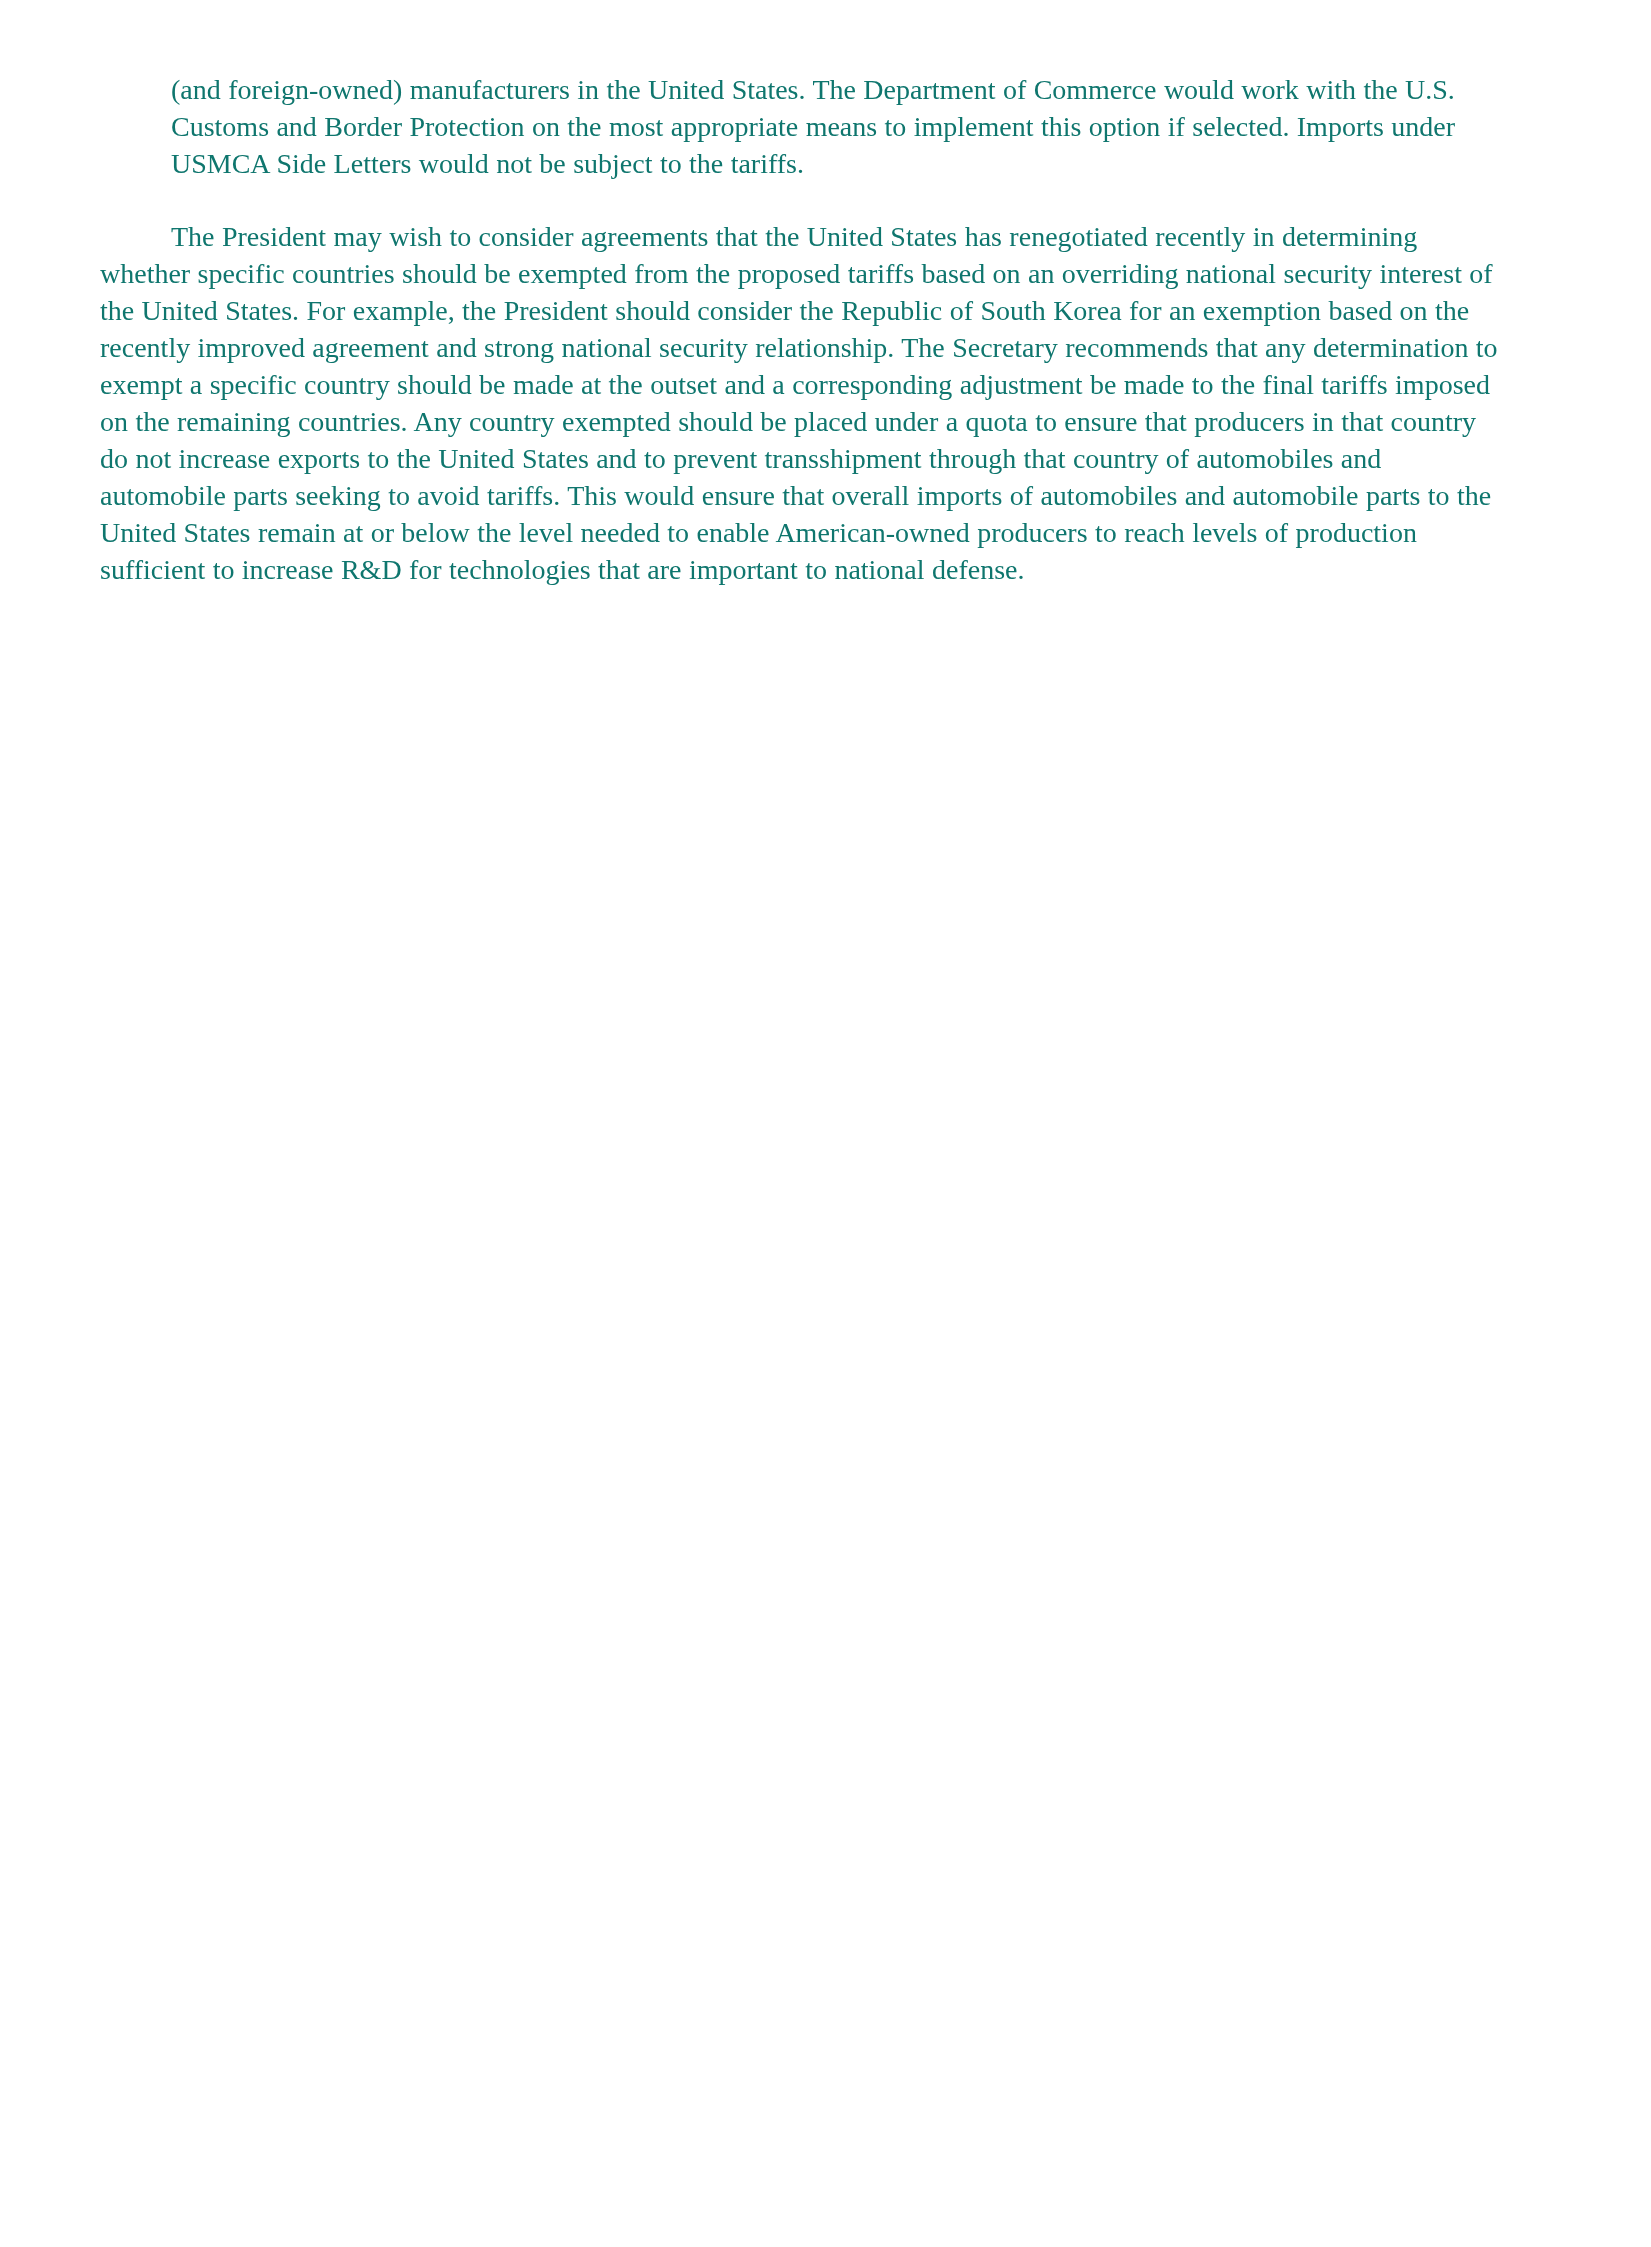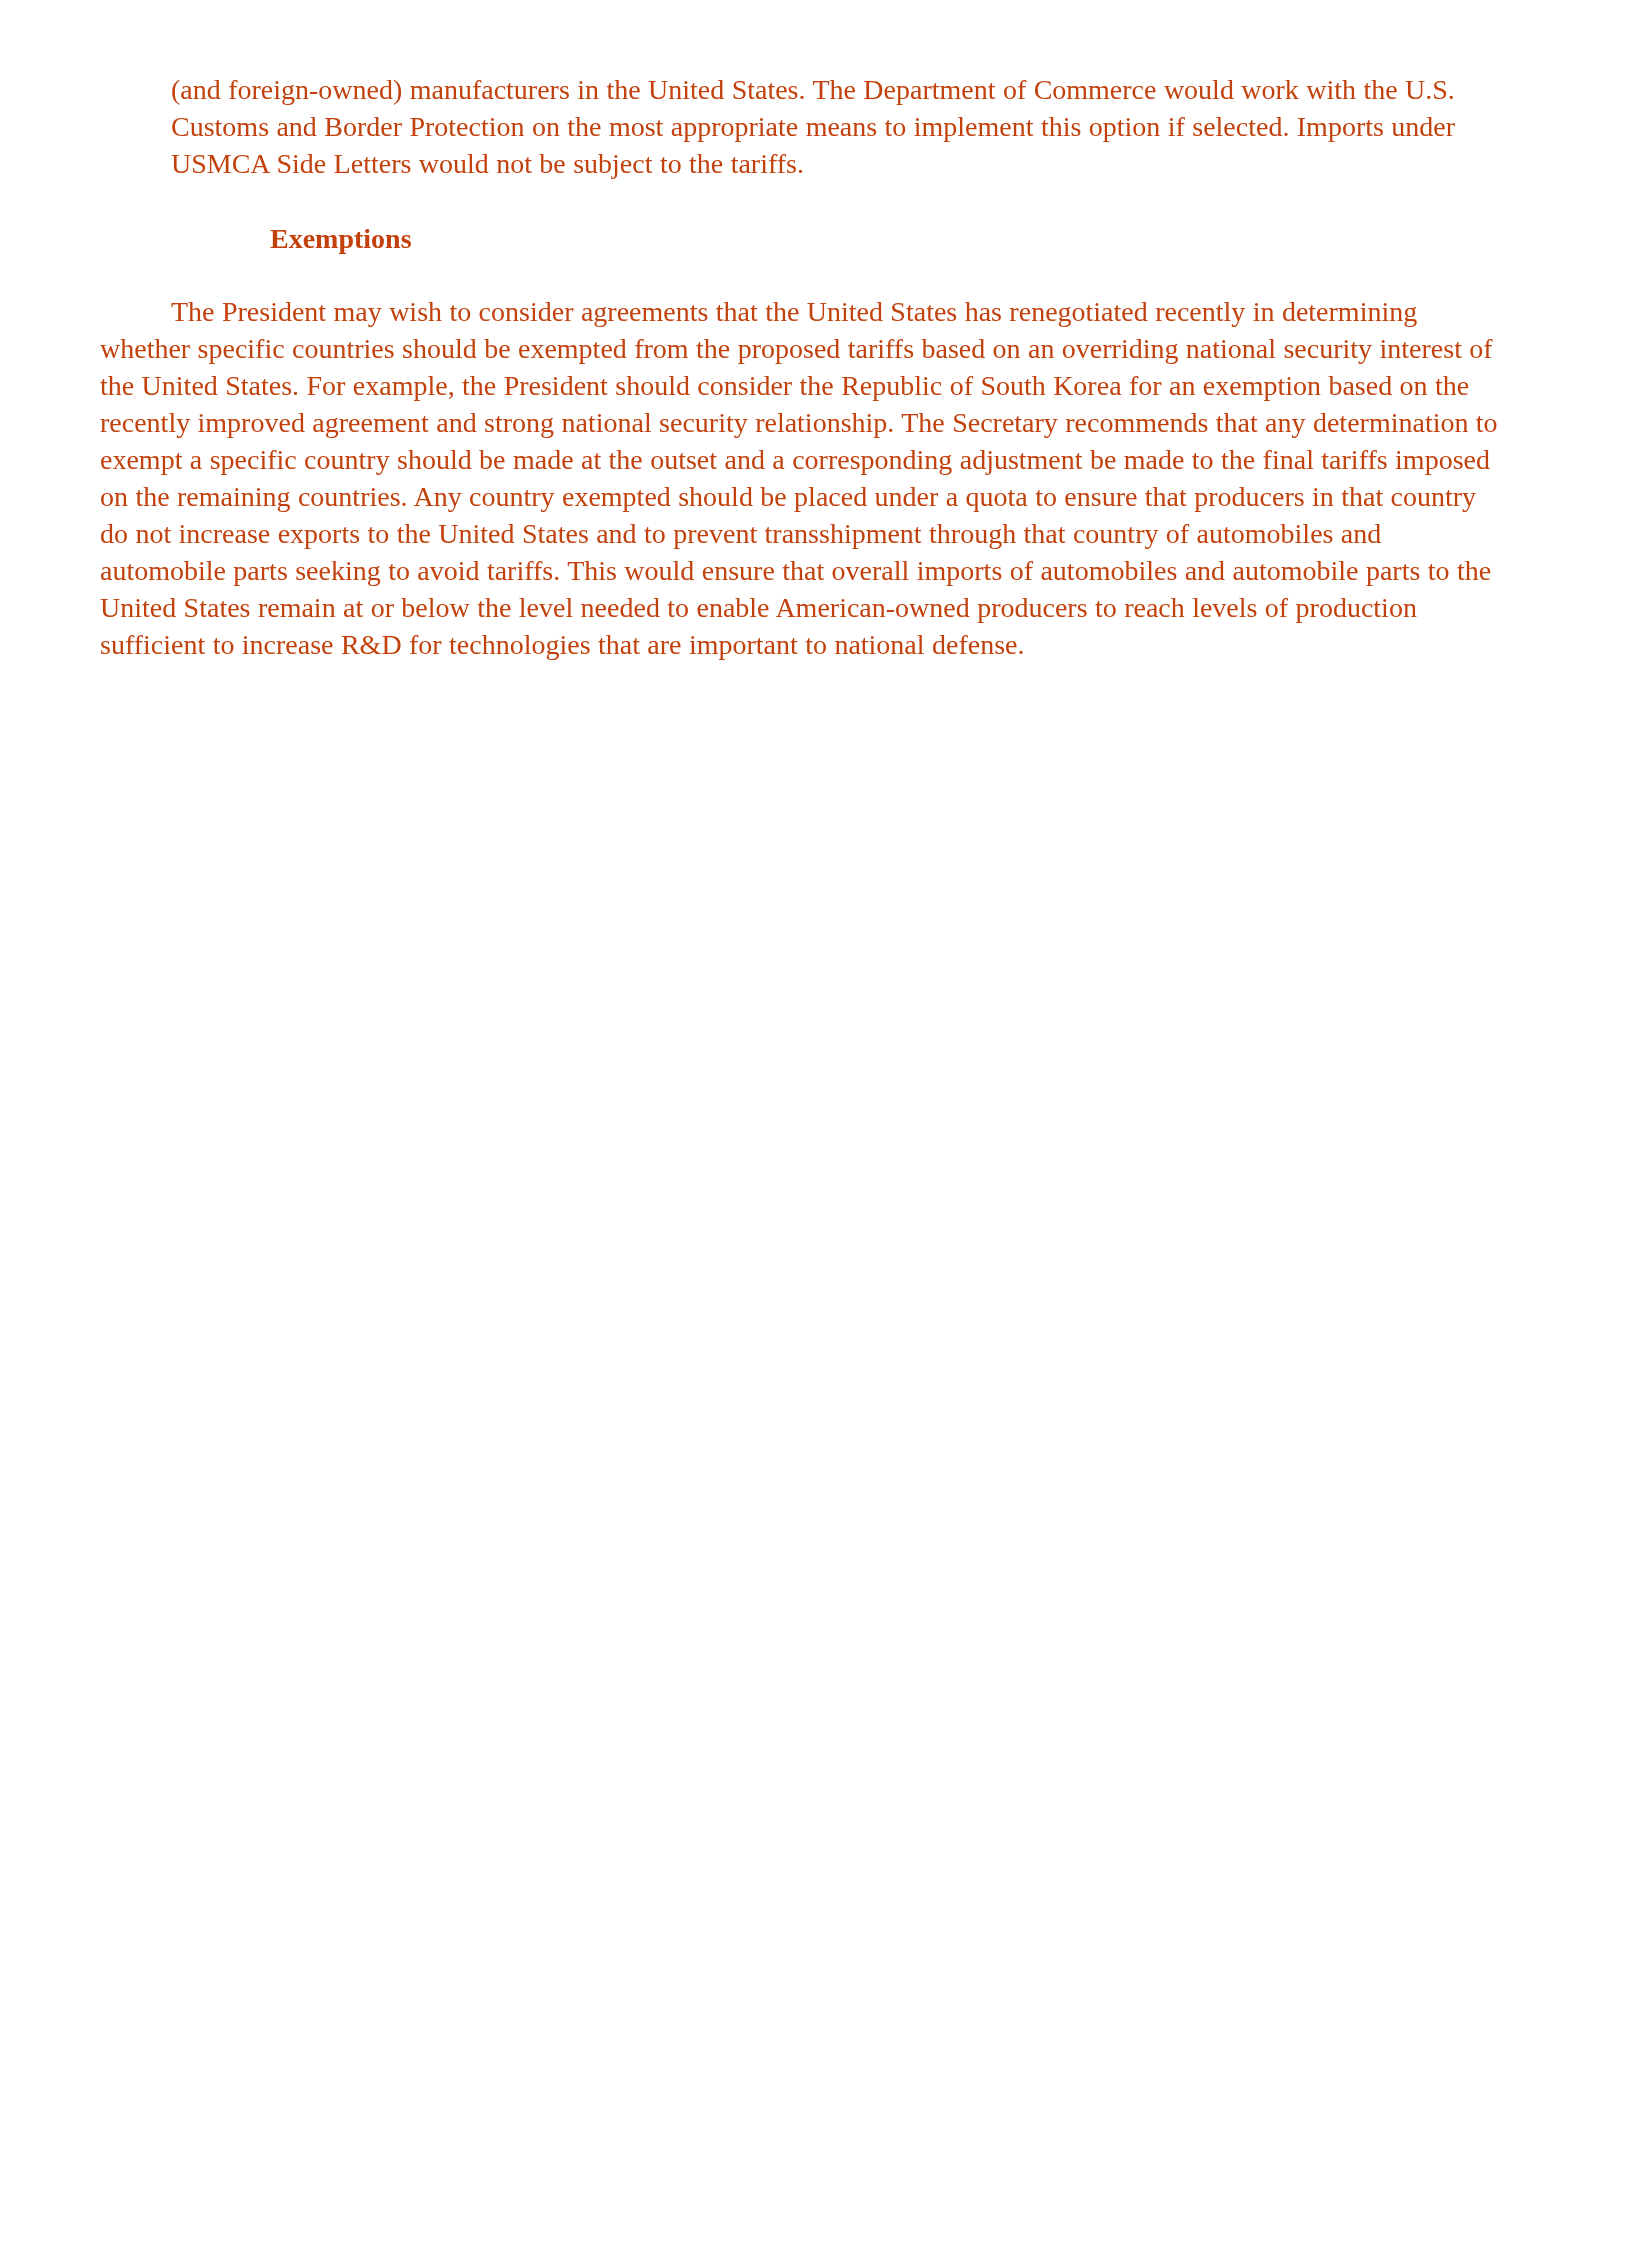--- a/index.html
+++ b/index.html
@@ -9,21 +9,21 @@
   }
 
   .page {
     position: relative;
     width: 1652px;
     height: 2248px;
     background: #ffffff;
     margin: 0 auto;
     overflow: hidden;
     font-family: "Liberation Serif", "DejaVu Serif", serif;
-    color: #c2410c;
+    color: #0f766e;
   }
 
   .content {
     position: absolute;
     left: 100px;
     top: 71px;
     width: 1411px;
   }
 
   
@@ -71,21 +71,20 @@
 </style>
 </head>
 <body>
 
 <div class="page">
 
   <div class="content">
 
     <p class="para-continuation">(and foreign-owned) manufacturers in the United States.  The Department of Commerce would work with the U.S. Customs and Border Protection on the most appropriate means to implement this option if selected.  Imports under USMCA Side Letters would not be subject to the tariffs.</p>
 
-    <h2 class="heading">Exemptions</h2>
 
     <p class="para-body">The President may wish to consider agreements that the United States has renegotiated recently in determining whether specific countries should be exempted from the proposed tariffs based on an overriding national security interest of the United States.  For example, the President should consider the Republic of South Korea for an exemption based on the recently improved agreement and strong national security relationship.  The Secretary recommends that any determination to exempt a specific country should be made at the outset and a corresponding adjustment be made to the final tariffs imposed on the remaining countries.  Any country exempted should be placed under a quota to ensure that producers in that country do not increase exports to the United States and to prevent transshipment through that country of automobiles and automobile parts seeking to avoid tariffs.  This would ensure that overall imports of automobiles and automobile parts to the United States remain at or below the level needed to enable American-owned producers to reach levels of production sufficient to increase R&amp;D for technologies that are important to national defense.</p>
 
   </div>
 
 
 </div>
 
 
 </body></html>

